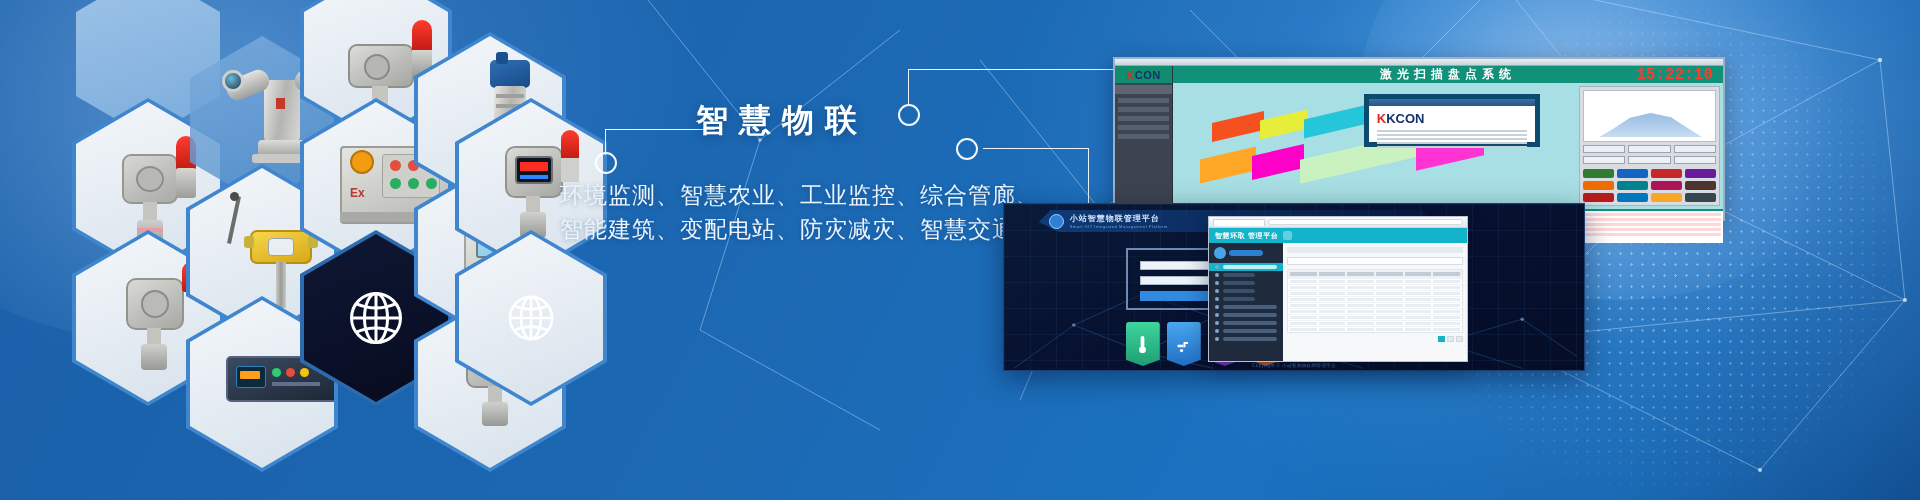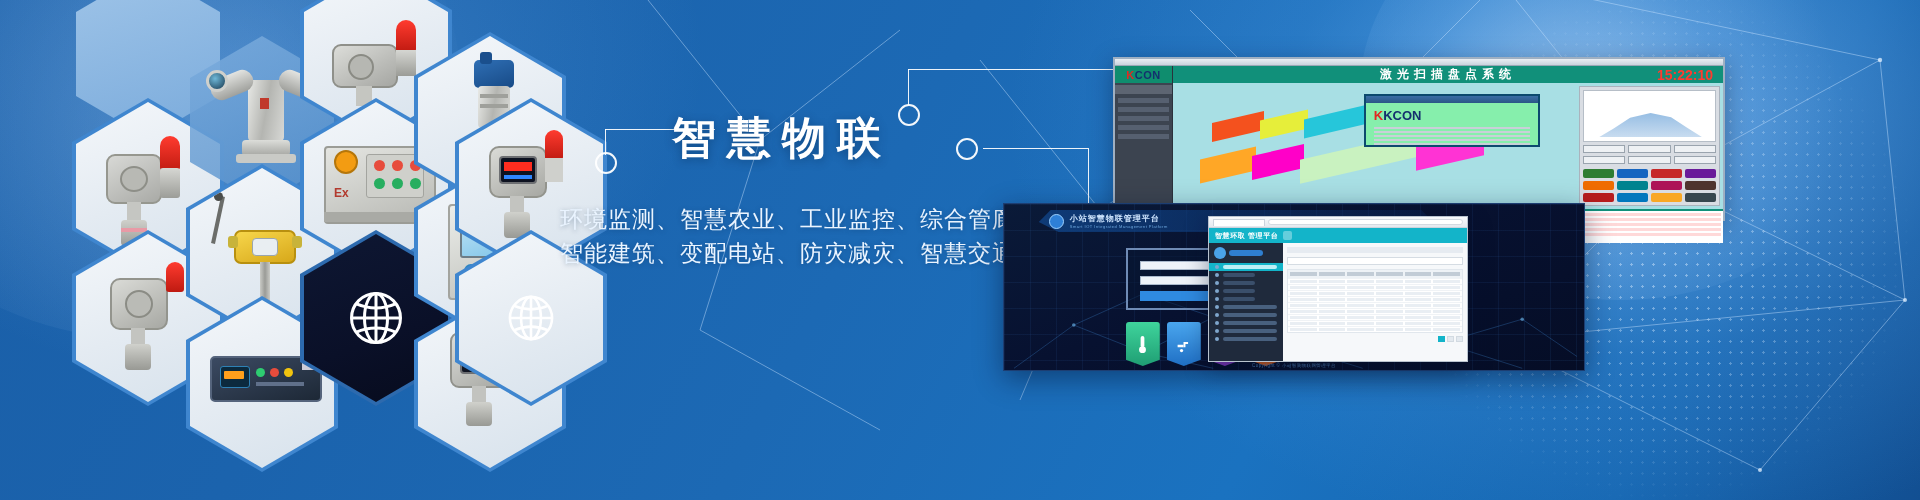--- a/index.html
+++ b/index.html
@@ -45,28 +45,28 @@
   .hex.tint-a .inner{background:linear-gradient(160deg,rgba(168,203,236,.92),rgba(128,175,222,.88));}
   .hex.tint-b{background:transparent;}
   .hex.tint-b .inner{background:linear-gradient(160deg,rgba(123,172,221,.85),rgba(86,144,203,.82));}
   .hex.dark{background:#2d6aae;}
   .hex.dark .inner{background:linear-gradient(160deg,#0e1733 0%,#0a1028 60%,#070b1d 100%);}
 
   .globe{width:72px;height:72px;}
   .globe.small{width:62px;height:62px;}
 
   
-  .dev{position:relative;width:100%;height:100%;}
+  .dev{position:relative;width:100%;height:100%;margin-left:16px;}
   .dev *{position:absolute;}
 
   
   .textblock{position:absolute;left:560px;top:104px;width:440px;text-align:center;}
   .title{
-    font-size:44px;font-weight:700;color:#ffffff;letter-spacing:11px;
-    line-height:1;margin:12px 0 42px 4px;white-space:nowrap;
+    font-size:32px;font-weight:700;color:#ffffff;letter-spacing:11px;
+    line-height:1;margin:0 0 42px 4px;white-space:nowrap;
     text-shadow:0 2px 10px rgba(6,40,80,.45);
   }
   .sub{margin:0;color:#eaf4ff;font-size:23px;line-height:34px;letter-spacing:1px;font-weight:400;
        text-shadow:0 1px 5px rgba(6,40,80,.35);white-space:nowrap;}
 
   
   .conn{position:absolute;border:0;background:rgba(255,255,255,.92);}
   .node{position:absolute;width:22px;height:22px;border:2px solid rgba(255,255,255,.95);border-radius:50%;background:transparent;}
 
   
@@ -76,26 +76,26 @@
   .mon-body{position:absolute;inset:7px 0 0 0;display:flex;background:#0f7c6a;}
   .mon-left{width:58px;background:#3c4450;border-right:1px solid #2b323c;}
   .kcon-logo{height:17px;background:#0f8d6e;display:flex;align-items:center;justify-content:center;
              font-size:11px;font-weight:700;letter-spacing:.5px;}
   .kcon-logo .k{color:#e02a22;}
   .kcon-logo .rest{color:#14306e;}
   .mon-left .subbar{margin-top:2px;height:9px;background:#5d6572;}
   .mon-main{flex:1;background:#11907a;display:flex;flex-direction:column;}
   .mon-head{height:21px;display:flex;align-items:center;justify-content:center;position:relative;}
   .mon-head .ttl{color:#fff;font-size:12px;font-weight:700;letter-spacing:5px;}
-  .mon-head .clock{position:absolute;right:10px;color:#ff3b2f;font-size:14px;font-weight:700;
-                   font-family:Liberation Sans, sans-serif;}
+  .mon-head .clock{position:absolute;right:10px;color:#ff3b2f;font-size:16px;font-weight:700;
+                   font-family:Liberation Mono, monospace;}
   .mon-canvas{flex:1;display:flex;background:#a8dfe4;padding:3px;gap:3px;}
   .scan3d{flex:1;position:relative;background:#a8dfe4;overflow:hidden;}
   .slab{position:absolute;}
-  .dialog{position:absolute;left:47%;top:7%;width:44%;height:44%;background:#86efac;border:2px solid #0c4a6e;}
+  .dialog{position:absolute;left:47%;top:7%;width:44%;height:44%;background:#ffffff;border:5px solid #0c4a6e;}
   .dialog .bar{height:7px;background:linear-gradient(180deg,#3a6ea5,#2a5786);}
   .dialog .brand{padding:5px 0 2px 8px;font-size:13px;font-weight:700;}
   .dialog .brand .k{color:#e02a22;}
   .dialog .brand .rest{color:#14306e;}
   .dialog .ln{height:2px;margin:2px 8px;background:#c8d0d8;}
   .mon-right{width:26%;background:#d9dde3;border:1px solid #aab3bd;padding:3px;}
   .mini-chart{height:52px;background:#fff;border:1px solid #b6bec7;position:relative;overflow:hidden;}
   .mini-chart .hump{position:absolute;left:12%;right:10%;bottom:4px;height:60%;
        background:linear-gradient(180deg,#8ab6e0,#c8dcf0);
        clip-path:polygon(0 100%,14% 72%,30% 36%,50% 20%,70% 34%,86% 70%,100% 100%);}

